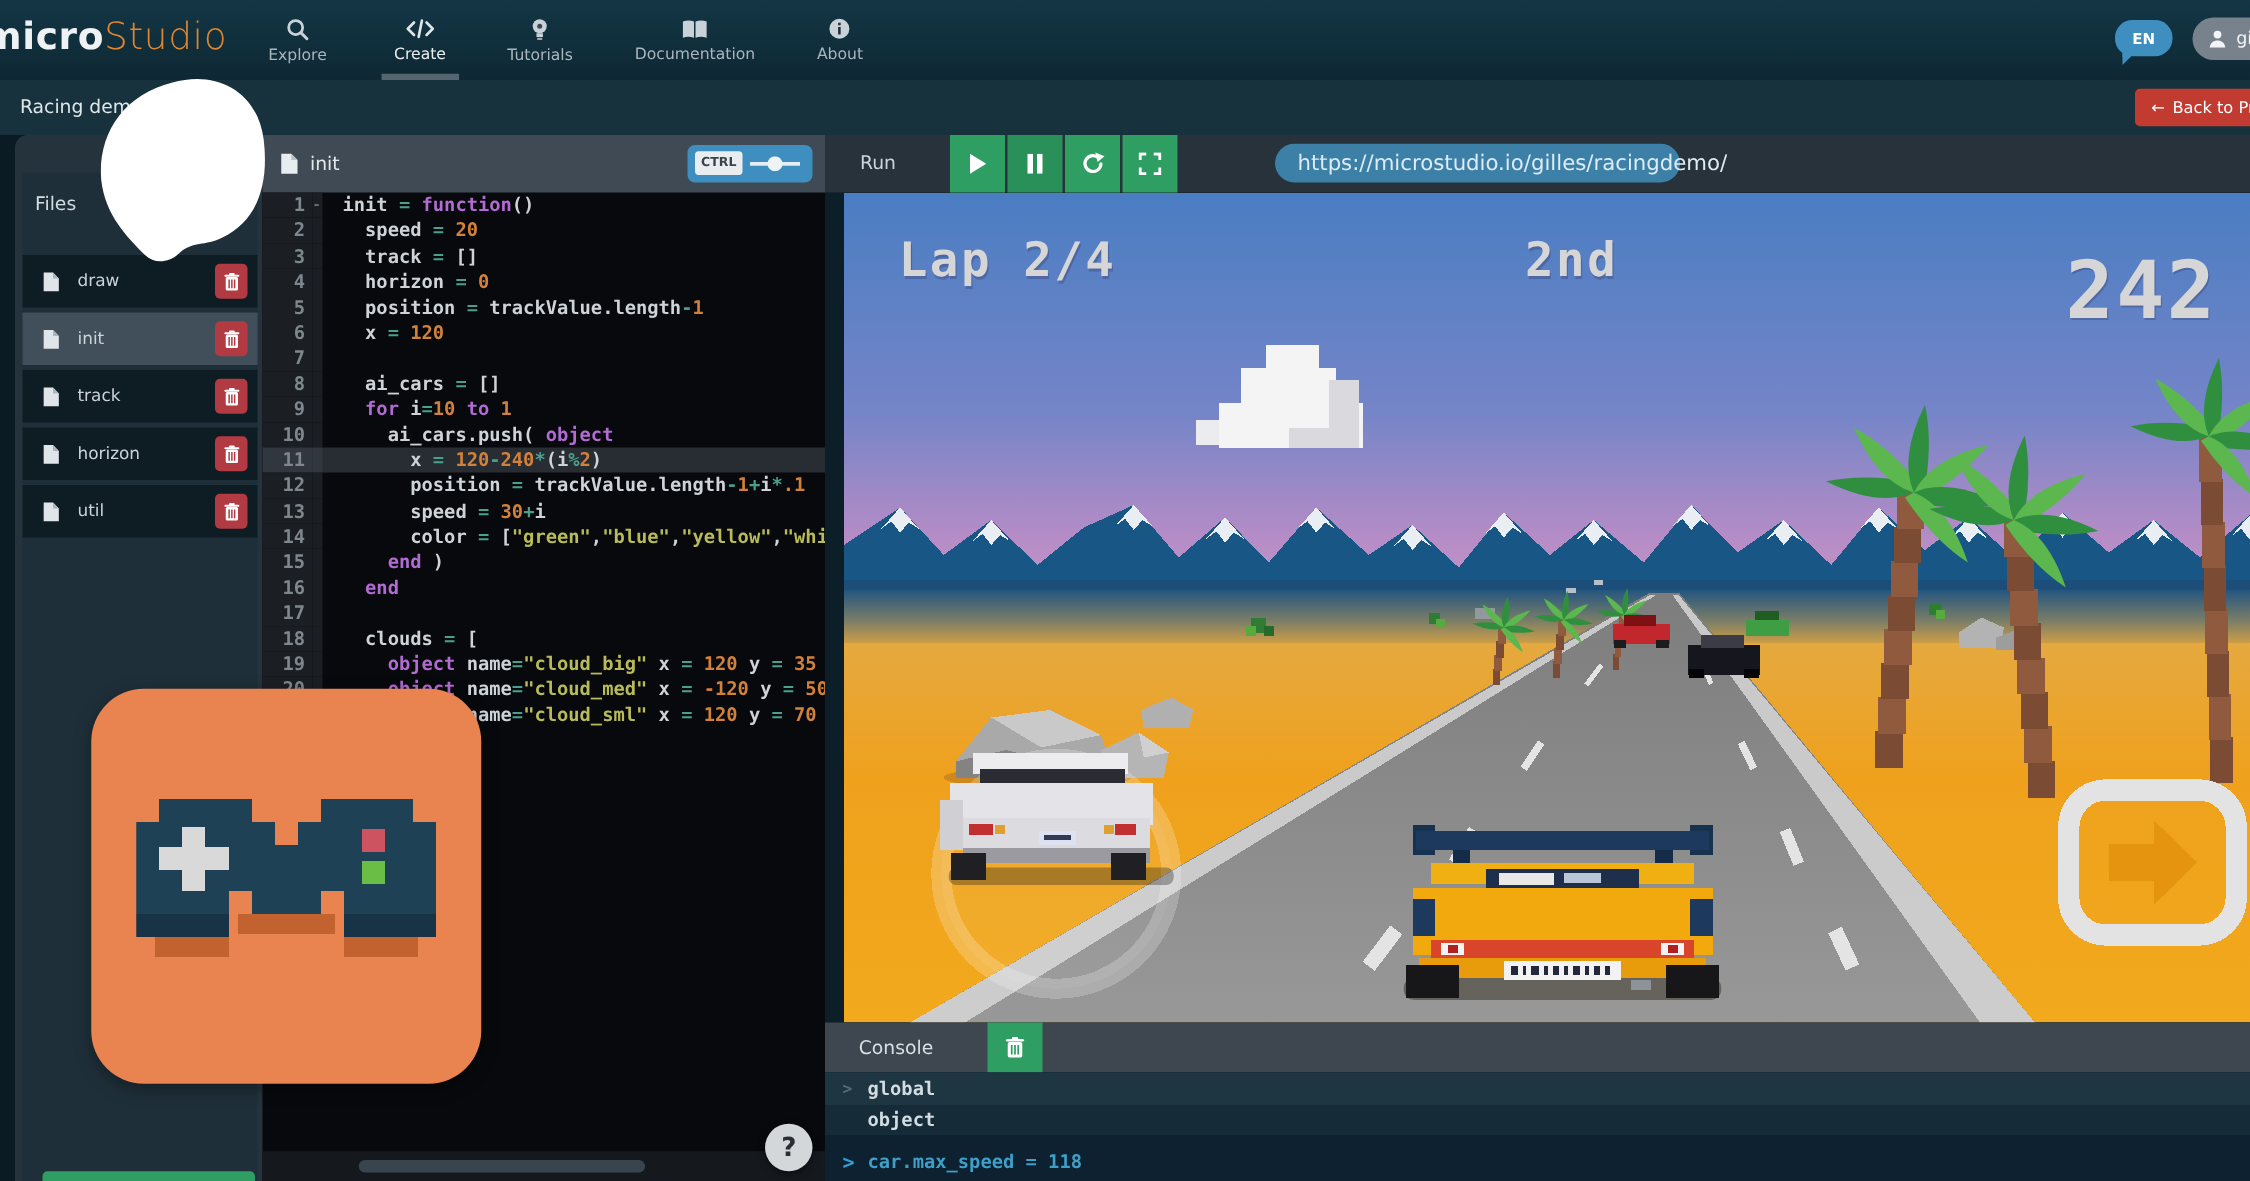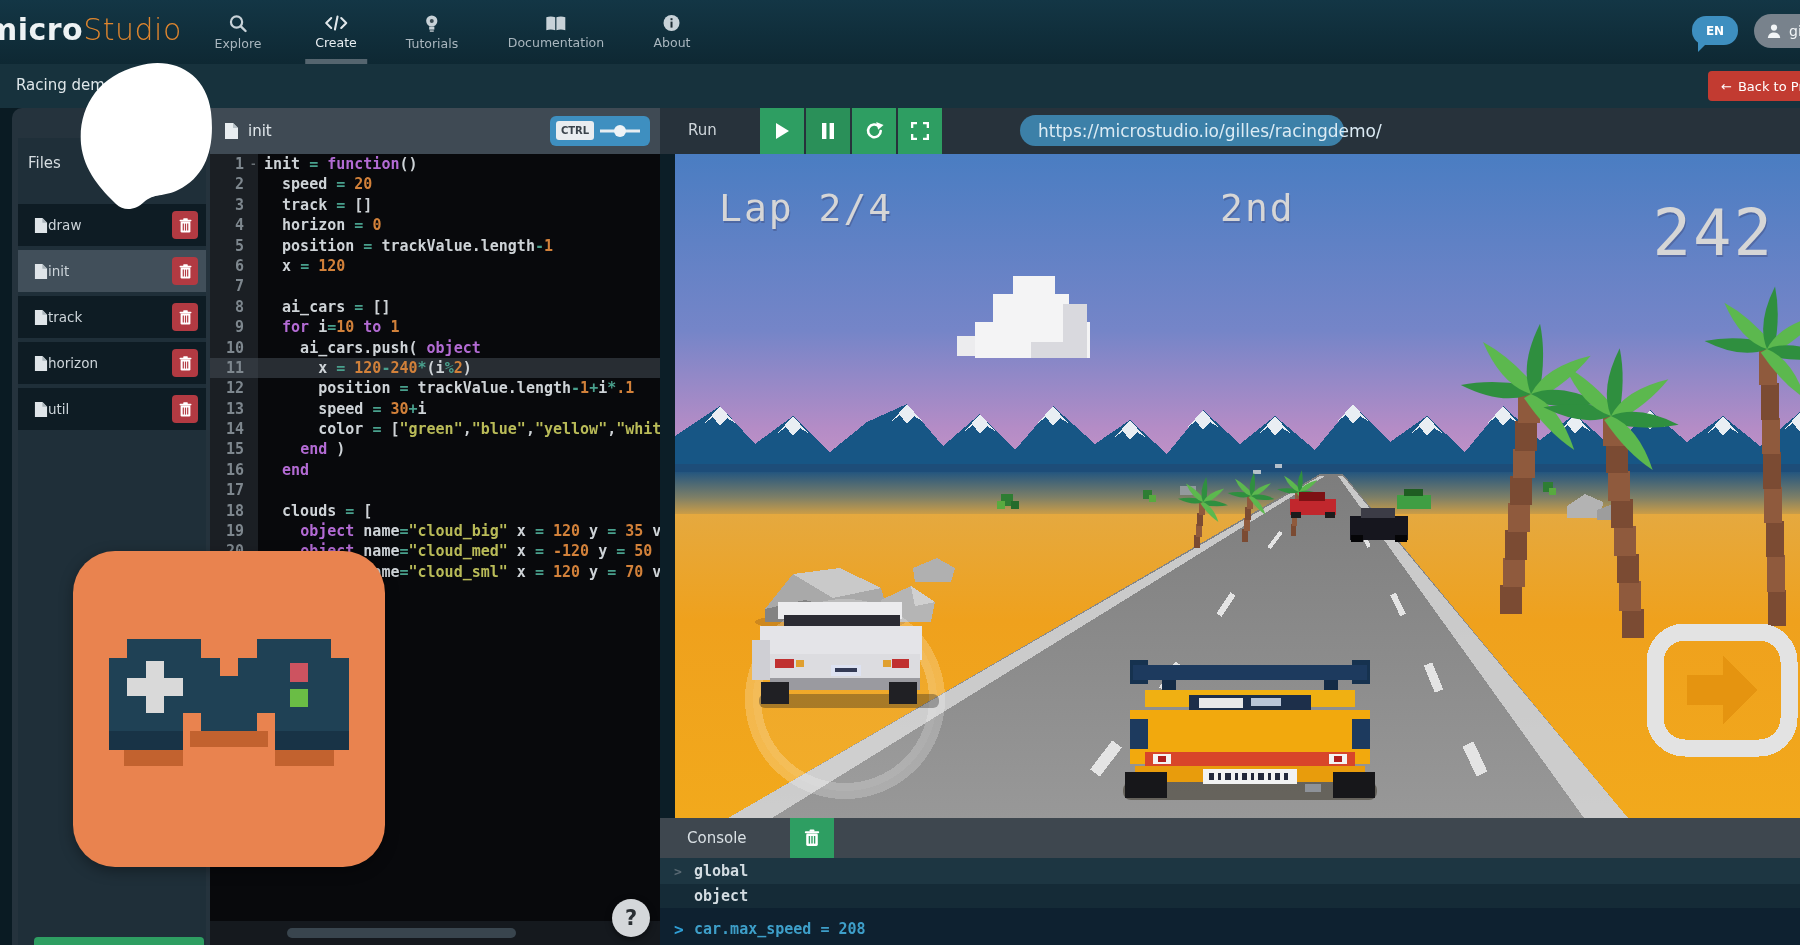--- a/index.html
+++ b/index.html
@@ -29,55 +29,55 @@
             display:flex;align-items:center;gap:6px;color:#fff;font-size:13px;white-space:nowrap;}
   
   #code-wrap{left:12px;top:108px;width:648px;height:837px;background:#25333d;border-radius:10px 0 0 0;}
   #files-col{left:6px;top:30px;width:188px;height:807px;background:#1f2f39;}
   #files-head{left:10px;top:8px;width:168px;height:34px;display:flex;align-items:center;justify-content:space-between;}
   #files-title{font-size:15px;color:#d6dde1;}
   #files-collapse{width:26px;height:26px;border-radius:50%;background:#39464f;display:flex;align-items:center;justify-content:center;cursor:pointer;}
   .file-row{left:0;width:188px;height:42px;background:#0e1c24;display:flex;align-items:center;cursor:pointer;}
   .file-row.selected{background:#414f5a;}
   .file-row .ficon{margin-left:16px;}
-  .file-row .flbl{font-size:13.5px;color:#ccd4d9;flex:1;}
+  .file-row .flbl{margin-left:14px;font-size:13.5px;color:#ccd4d9;flex:1;}
   .file-del{width:26px;height:28px;margin-right:8px;background:#b23a42;border-radius:4px;
             display:flex;align-items:center;justify-content:center;cursor:pointer;}
   #add-file{left:16px;top:799px;width:170px;height:38px;background:#2e9e62;border-radius:4px;
             display:flex;align-items:center;justify-content:center;gap:9px;color:#ecf5ee;font-size:14px;font-weight:bold;cursor:pointer;}
   
   #editor{left:198px;top:0;width:450px;height:837px;background:#08090c;}
   #tabbar{left:0;top:0;width:450px;height:46px;background:#3f4a54;display:flex;align-items:center;}
   #tab-init{display:flex;align-items:center;gap:9px;margin-left:14px;color:#e2e8ec;font-size:15px;}
   #ctrl-toggle{position:absolute;right:10px;top:8px;width:100px;height:30px;background:#3e8fc0;border-radius:6px;cursor:pointer;}
   #ctrl-badge{position:absolute;left:6px;top:5px;width:38px;height:19px;background:#e9edf0;border-radius:3px;
               font-size:10px;font-weight:bold;color:#3a434b;display:flex;align-items:center;justify-content:center;}
   #code-area{left:0;top:46px;width:450px;height:767px;overflow:hidden;}
   .cl{display:flex;height:20.4px;line-height:20.4px;font-family:"DejaVu Sans Mono","Liberation Mono",monospace;
       font-size:15px;font-weight:600;white-space:pre;}
   .cl .ln{width:34px;flex:0 0 34px;text-align:right;padding-right:6px;background:#1b1f24;color:#7e878e;}
   .cl .fold{width:8px;flex:0 0 8px;background:#1b1f24;color:#6a7177;font-size:11px;line-height:20.4px;}
-  .cl .ct{padding-left:6px;overflow:hidden;}
+  .cl .ct{padding-left:16px;overflow:hidden;}
   .cl.active{background:#282d33;}
   .cl.active .ln,.cl.active .fold{background:#31373e;}
   .tok-k{color:#b36bd4}.tok-n{color:#d2813a}.tok-s{color:#b9bb58}.tok-o{color:#49a08d}.tok-d{color:#ced3d7}
   #hscroll{left:0;top:813px;width:450px;height:24px;background:#15191e;}
   #hthumb{position:absolute;left:77px;top:7px;width:229px;height:10px;border-radius:5px;background:#39454e;cursor:pointer;}
   #help-btn{left:612px;top:899px;width:38px;height:38px;border-radius:50%;background:#d4d7da;color:#2a2f33;
             font-size:21px;font-weight:bold;display:flex;align-items:center;justify-content:center;
             box-shadow:0 2px 6px rgba(0,0,0,.5);cursor:pointer;}
   
   #run-panel{left:660px;top:108px;width:1140px;height:837px;background:#0c1e27;}
   #run-toolbar{left:0;top:0;width:1140px;height:46px;background:#27323b;}
   #run-label{left:28px;top:13px;font-size:15px;color:#ced5da;}
   .run-btn{top:0;width:44px;height:46px;background:#2e9e62;display:flex;align-items:center;justify-content:center;cursor:pointer;}
   #url-pill{left:360px;top:7px;width:306px;height:31px;background:#3c80a8;border-radius:16px;
             display:flex;align-items:center;padding-left:18px;font-size:17px;color:#dcebf4;cursor:pointer;}
   #game-viewport{left:15px;top:46px;width:1125px;height:664px;overflow:hidden;}
-  .hud{position:absolute;font-family:"DejaVu Sans Mono","Liberation Mono",monospace;font-weight:400;
+  .hud{position:absolute;font-family:"DejaVu Sans Mono","Liberation Mono",monospace;font-weight:700;
        color:#d6d6d6;text-shadow:1px 2px 0 rgba(50,50,90,.3);letter-spacing:2px;}
   #hud-lap{left:44px;top:32px;font-size:38px;}
   #hud-pos{left:545px;top:32px;font-size:38px;}
   #hud-speed{right:26px;top:42px;font-size:64px;}
   
   #console-head{left:0;top:710px;width:1140px;height:40px;background:#3e474f;display:flex;align-items:center;}
   #console-title{margin-left:27px;font-size:15px;color:#d9e0e4;}
   #console-clear{position:absolute;left:130px;top:0;width:44px;height:40px;background:#2e9e62;
                  display:flex;align-items:center;justify-content:center;cursor:pointer;}
   #console-body{left:0;top:750px;width:1140px;height:87px;background:#0e2130;
@@ -659,21 +659,21 @@
     <div id="console-body" class="abs">
         <div class="con-line expandable">
           <span class="pfx">&gt;</span>
           <span>global</span>
         </div>
         <div class="con-line value">
           <span>object</span>
         </div>
         <div class="con-line input">
           <span class="pfx">&gt;</span>
-          <span>car.max_speed = 208</span>
+          <span>car.max_speed = 118</span>
         </div>
       </div>
   </div>
 
   <svg id="blob" class="abs" width="140" height="152" viewBox="0 0 140 152">
     <path d="M62,6 C96,-4 130,12 135,52 C139,86 131,116 102,130 C88,137 78,133 68,142 C60,150 48,152 40,144 C26,130 8,112 5,84 C2,48 22,16 62,6 Z" fill="#ffffff"></path>
   </svg>
 
   <div id="gamepad-overlay" class="abs">
     <svg width="240" height="148" viewBox="0 0 13 8" shape-rendering="crispEdges">

